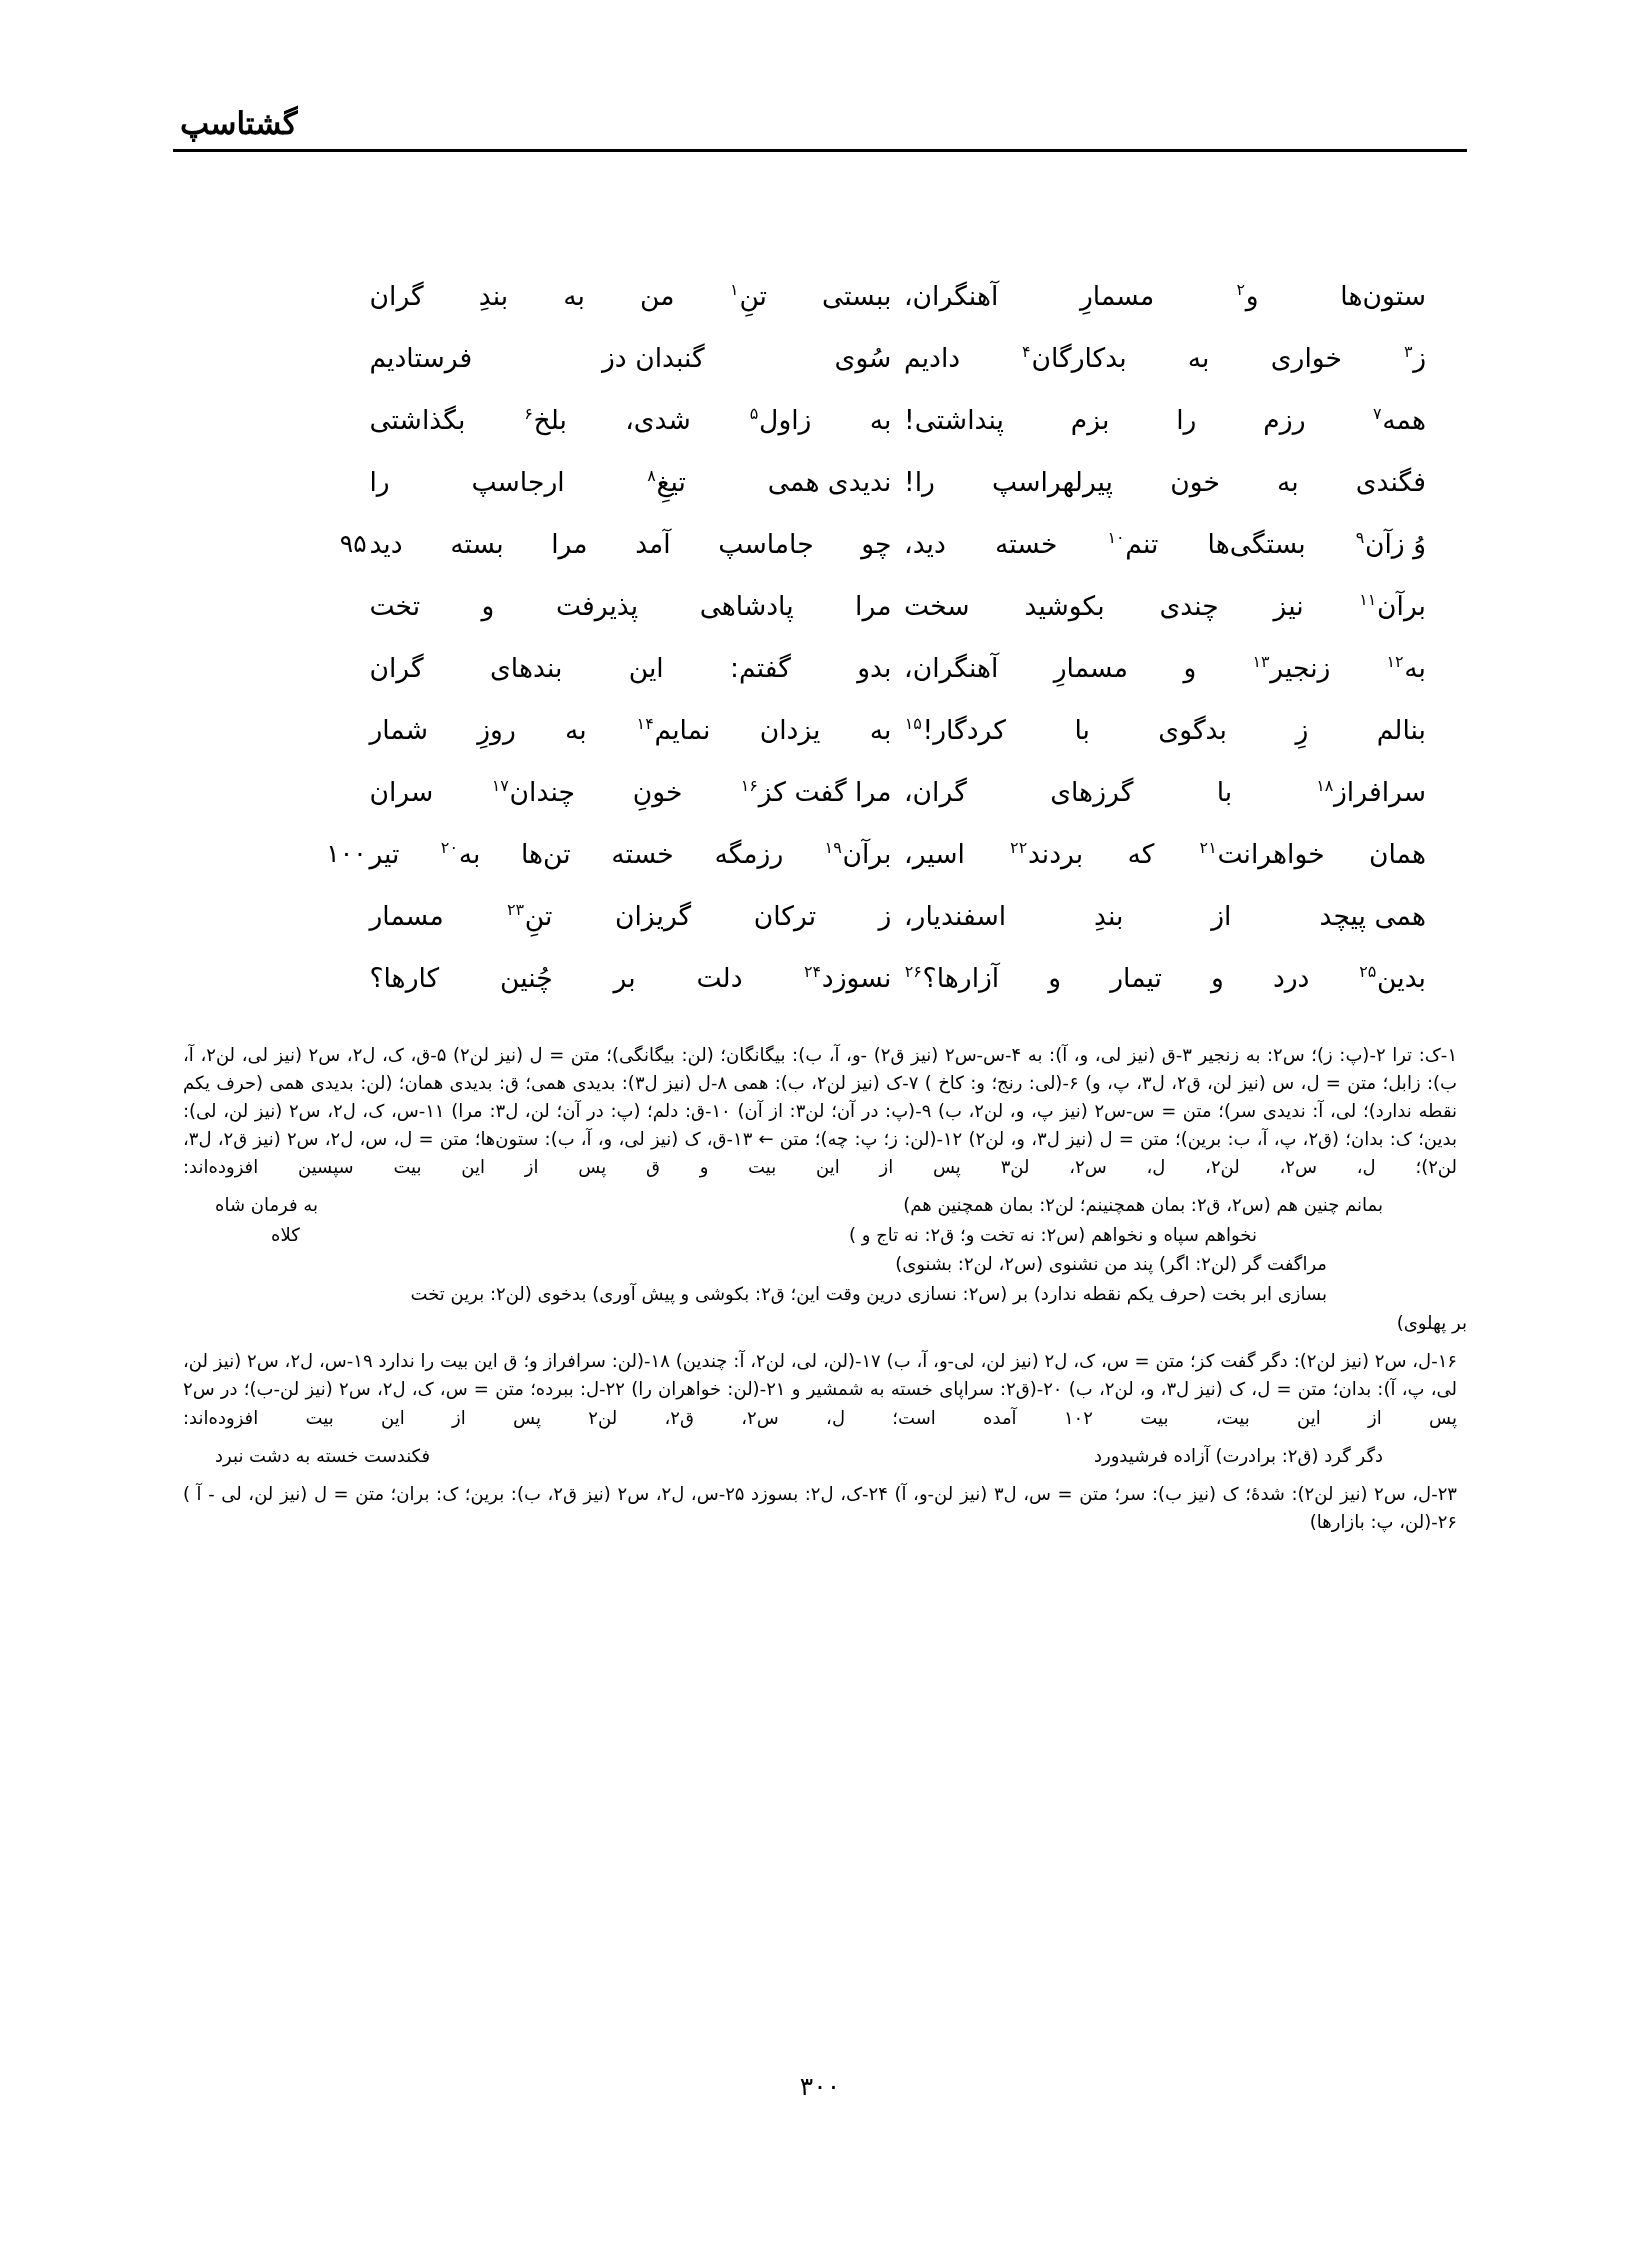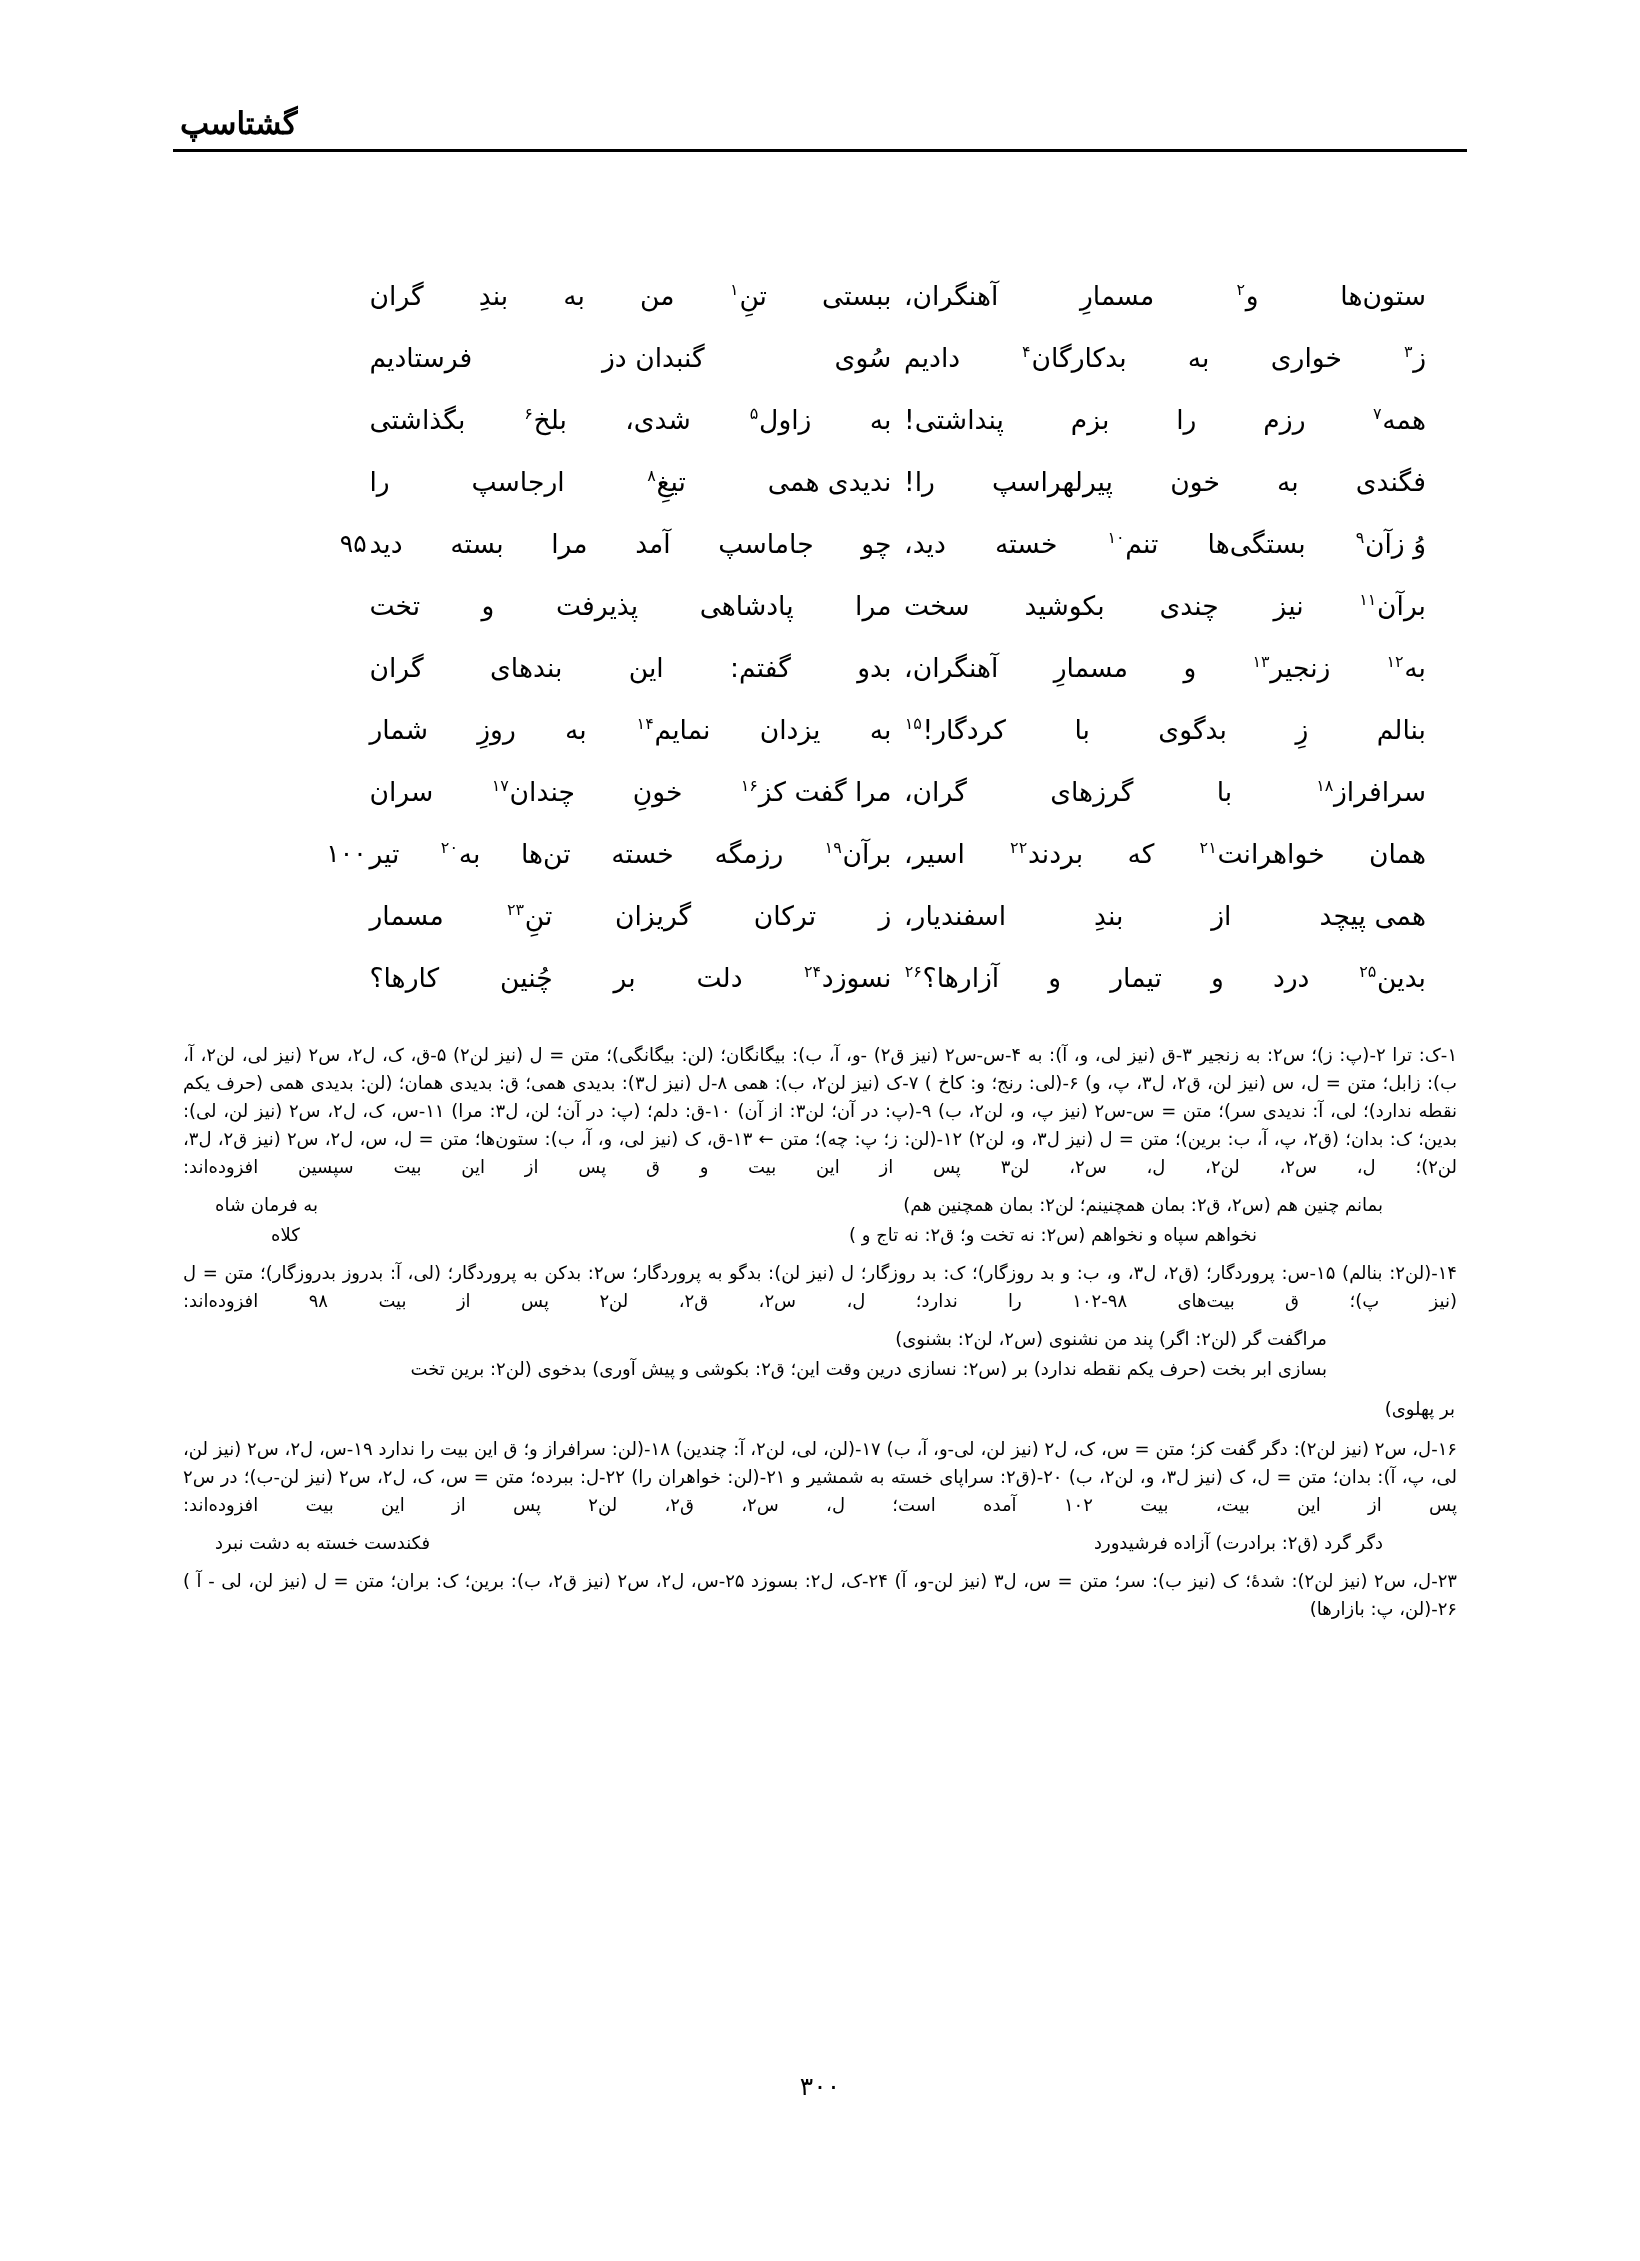--- a/index.html
+++ b/index.html
@@ -124,21 +124,21 @@
   .app-quote-wide {
     display: flex;
     justify-content: space-between;
     direction: rtl;
     padding-right: 140px;
     padding-left: 84px;
     margin: 1.4px 0;
   }
   .app-free {
     direction: rtl;
-    margin: 12px;
+    margin: 0;
   }
   .app-free.right { text-align: right; }
 
   
   .folio {
     position: absolute;
     top: 2056px;
     left: 0;
     right: 0;
     text-align: center;
@@ -413,21 +413,20 @@
   <div class="apparatus" id="apparatus">
       <p class="app-para">۱-ک: ترا  ۲-(پ: ز)؛ س۲: به زنجیر  ۳-ق (نیز لی، و، آ): به  ۴-س-س۲ (نیز ق۲) -و، آ، ب): بیگانگان؛ (لن: بیگانگی)؛ متن = ل (نیز لن۲)  ۵-ق، ک، ل۲، س۲ (نیز لی، لن۲، آ، ب): زابل؛ متن = ل، س (نیز لن، ق۲، ل۳، پ، و)  ۶-(لی: رنج؛ و: کاخ )  ۷-ک (نیز لن۲، ب): همی  ۸-ل (نیز ل۳): بدیدی همی؛ ق: بدیدی همان؛ (لن: بدیدی همی (حرف یکم نقطه ندارد)؛ لی، آ: ندیدی سر)؛ متن = س-س۲ (نیز پ، و، لن۲، ب)  ۹-(پ: در آن؛ لن۳: از آن)  ۱۰-ق: دلم؛ (پ: در آن؛ لن، ل۳: مرا)  ۱۱-س، ک، ل۲، س۲ (نیز لن، لی): بدین؛ ک: بدان؛ (ق۲، پ، آ، ب: برین)؛ متن = ل (نیز ل۳، و، لن۲)  ۱۲-(لن: ز؛ پ: چه)؛ متن ← ۱۳-ق، ک (نیز لی، و، آ، ب): ستون‌ها؛ متن = ل، س، ل۲، س۲ (نیز ق۲، ل۳، لن۲)؛ ل، س۲، لن۲، ل، س۲، لن۳ پس از این بیت و ق پس از این بیت سپسین افزوده‌اند:</p>
       <div class="app-quote-line">
         <span>بمانم چنین هم (س۲، ق۲: بمان همچنینم؛ لن۲: بمان همچنین هم)</span>
         <span>به فرمان شاه</span>
       </div>
       <div class="app-quote-line indent-deep">
         <span>نخواهم سپاه و نخواهم (س۲: نه تخت و؛ ق۲: نه تاج و )</span>
         <span>کلاه</span>
       </div>
-      <p class="app-para">۱۴-(لن۲: بنالم)  ۱۵-س: پروردگار؛ (ق۲، ل۳، و، ب: و بد روزگار)؛ ک: بد روزگار؛ ل (نیز لن): بدگو به پروردگار؛ س۲: بدکن به پروردگار؛ (لی، آ: بدروز بدروزگار)؛ متن = ل (نیز پ)؛ ق بیت‌های ۹۸-۱۰۲ را ندارد؛ ل، س۲، ق۲، لن۲ پس از بیت ۹۸ افزوده‌اند:</p>
       <div class="app-quote-wide">
         <span>مراگفت گر (لن۲: اگر) پند من نشنوی (س۲، لن۲: بشنوی)</span>
         <span></span>
       </div>
       <div class="app-quote-wide">
         <span>بسازی ابر بخت (حرف یکم نقطه ندارد) بر (س۲: نسازی درین وقت این؛ ق۲: بکوشی و پیش آوری) بدخوی (لن۲: برین تخت</span>
         <span></span>
       </div>
       <div class="app-free right">بر پهلوی)</div>
       <p class="app-para">۱۶-ل، س۲ (نیز لن۲): دگر گفت کز؛ متن = س، ک، ل۲ (نیز لن، لی-و، آ، ب)  ۱۷-(لن، لی، لن۲، آ: چندین)  ۱۸-(لن: سرافراز و؛ ق این بیت را ندارد  ۱۹-س، ل۲، س۲ (نیز لن، لی، پ، آ): بدان؛ متن = ل، ک (نیز ل۳، و، لن۲، ب)  ۲۰-(ق۲: سراپای خسته به شمشیر و  ۲۱-(لن: خواهران را)  ۲۲-ل: ببرده؛ متن = س، ک، ل۲، س۲ (نیز لن-ب)؛ در س۲ پس از این بیت، بیت ۱۰۲ آمده است؛ ل، س۲، ق۲، لن۲ پس از این بیت افزوده‌اند:</p>

